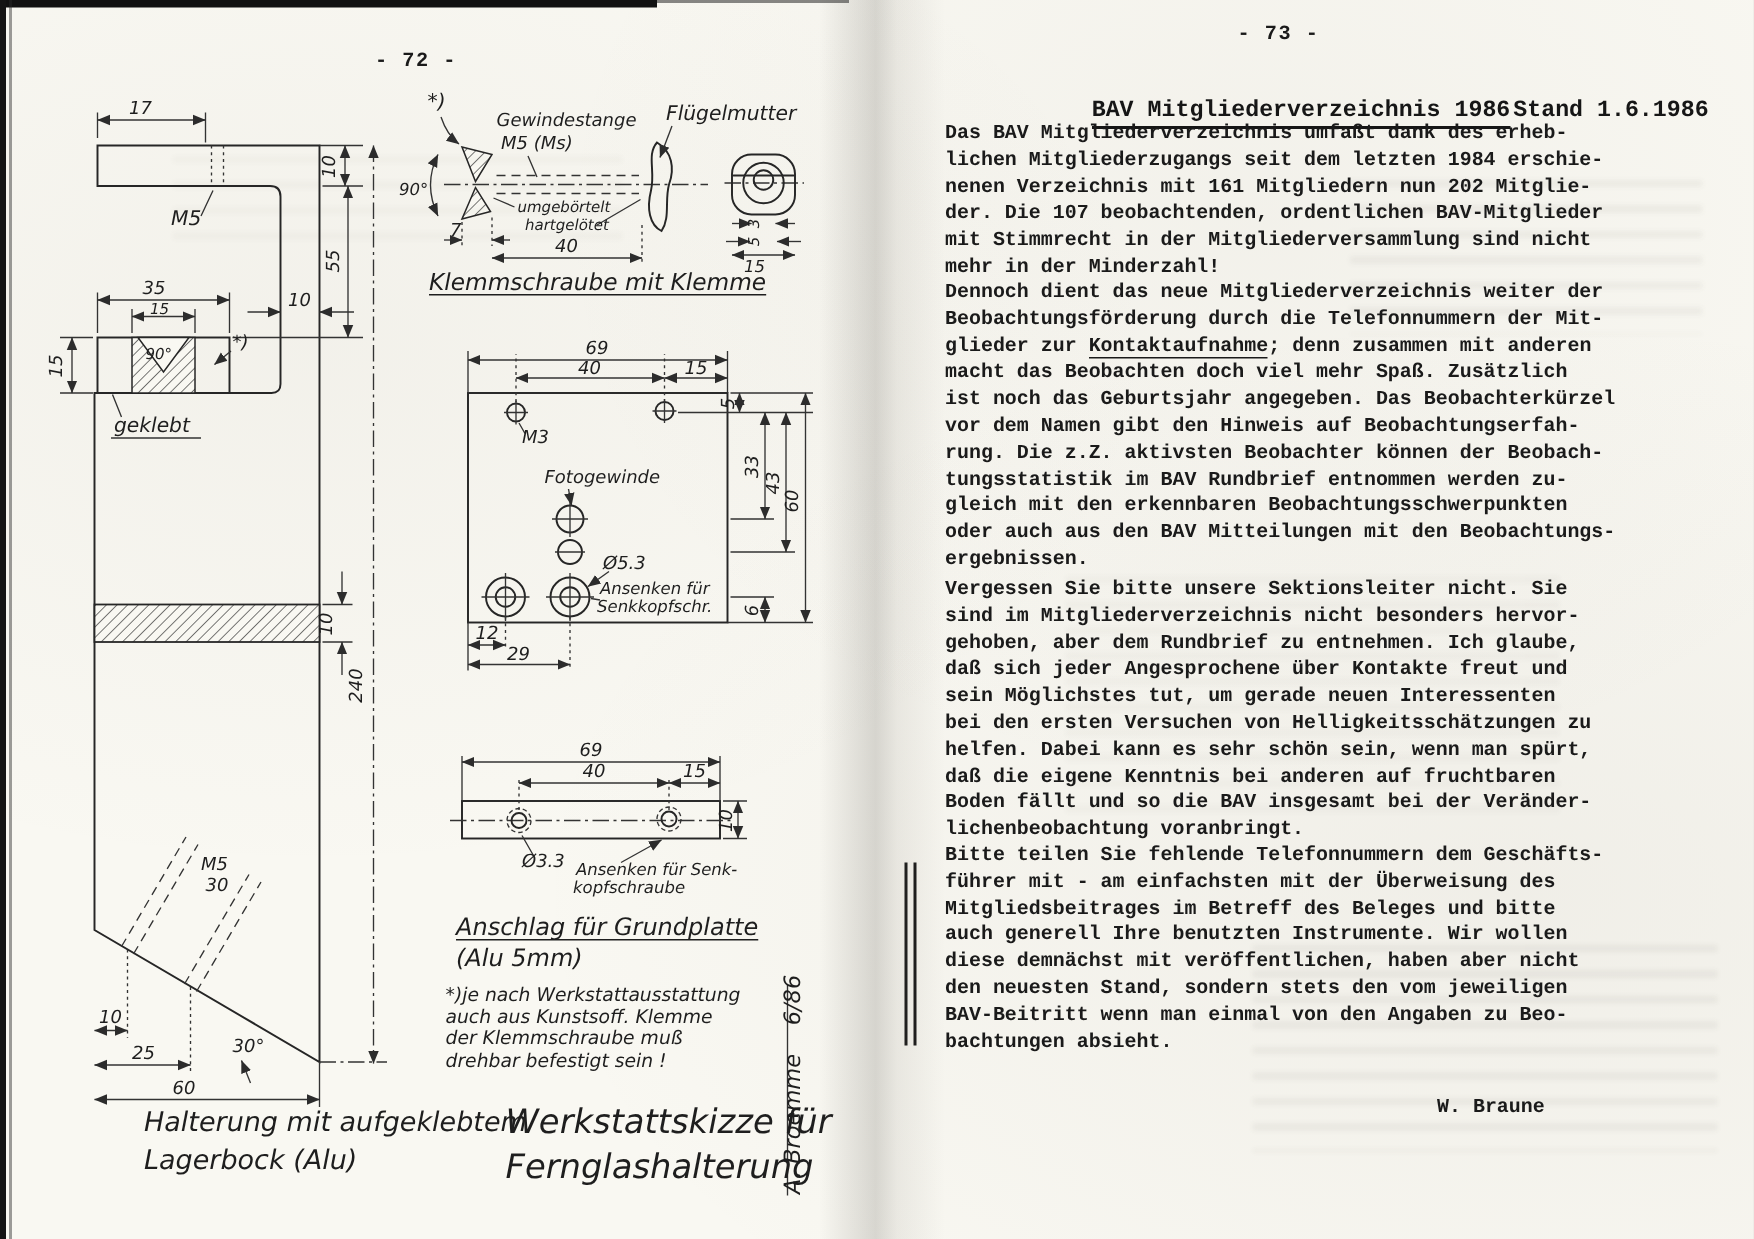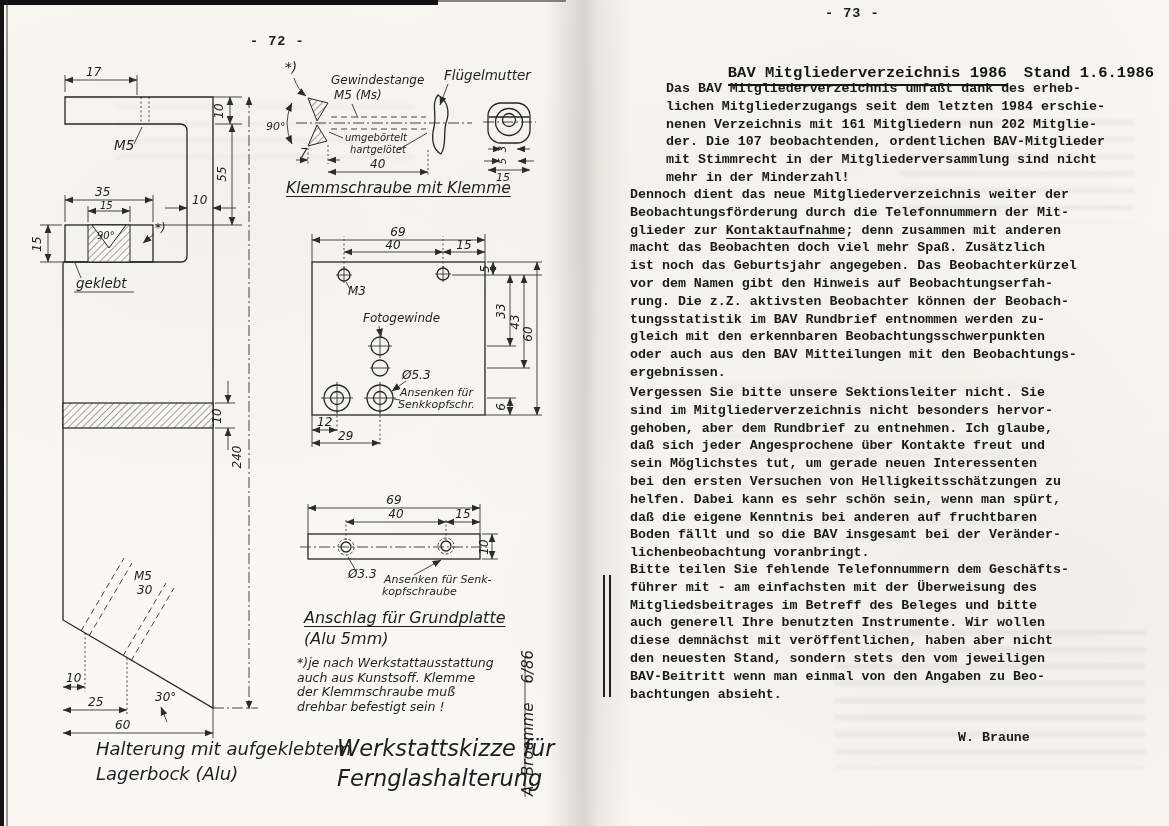--- a/index.html
+++ b/index.html
@@ -21,21 +21,21 @@
           background:linear-gradient(to right, rgba(85,82,75,0) 0%, rgba(85,82,75,.20) 45%, rgba(110,105,96,.10) 62%, rgba(85,82,75,0) 100%);}
   .ghost{position:absolute;background:repeating-linear-gradient(180deg, transparent 0 12px, rgba(75,70,62,.10) 12px 17px);filter:blur(1.6px);}
   
   .tw{position:absolute;left:30px;width:482px;font-family:"Liberation Mono",monospace;
       font-weight:bold;font-size:13.3px;line-height:17.8px;color:#1a1a1a;white-space:pre-line;}
   .pageno{position:absolute;font-family:"Liberation Mono",monospace;font-weight:bold;
           font-size:13.5px;color:#1a1a1a;letter-spacing:1px;}
   .heading{position:absolute;left:72px;top:46px;font-family:"Liberation Mono",monospace;
            font-weight:bold;font-size:15.5px;color:#161616;white-space:pre;}
   .heading .u{border-bottom:2px solid #161616;padding-bottom:2px;margin-top:48px;}
-  .heading .stand{margin-left:17px;}
+  .heading .stand{margin-left:2px;}
   .u2{border-bottom:1.6px solid #1a1a1a;}
   .bar{position:absolute;width:2px;background:#191919;}
   .sig{left:358px;width:160px;}
   
   .hand{position:absolute;font-family:"DejaVu Sans",sans-serif;font-style:italic;
         color:#1e1e1e;white-space:pre-line;}
   .cap-klemm{left:286px;top:179px;font-size:15.5px;text-decoration:underline;text-underline-offset:3px;text-align:center;}
   .cap-grund{left:306px;top:460px;font-size:16px;text-decoration:underline;text-underline-offset:3px;}
   .cap-anschlag1{left:304px;top:608px;font-size:16px;text-decoration:underline;text-underline-offset:3px;}
   .cap-anschlag2{left:304px;top:629px;font-size:16px;}
@@ -255,27 +255,27 @@
     <div class="hand sketch-title">Werkstattskizze für
 Fernglashalterung</div>
     <div class="hand author">A. Broemme    6/86</div>
   </div>
 
   <div class="page page-right">
     <div class="ghost" style="left:300px;top:108px;width:235px;height:115px;opacity:.55;"></div>
     <div class="ghost" style="left:110px;top:372px;width:330px;height:170px;opacity:.3;"></div>
     <div class="ghost" style="left:235px;top:618px;width:310px;height:150px;opacity:.6;"></div>
 
-    <div class="pageno" style="left:225px;top:6px;">- 73 -</div>
+    <div class="pageno" style="left:225px;top:16px;">- 73 -</div>
 
     <div class="heading">
       <span class="u">BAV Mitgliederverzeichnis 1986</span><span class="stand">Stand 1.6.1986</span>
     </div>
 
-    <div class="tw" style="top:80px;margin-left:36px;">Das BAV Mitgliederverzeichnis umfaßt dank des erheb-
+    <div class="tw" style="top:80px;">Das BAV Mitgliederverzeichnis umfaßt dank des erheb-
 lichen Mitgliederzugangs seit dem letzten 1984 erschie-
 nenen Verzeichnis mit 161 Mitgliedern nun 202 Mitglie-
 der. Die 107 beobachtenden, ordentlichen BAV-Mitglieder
 mit Stimmrecht in der Mitgliederversammlung sind nicht
 mehr in der Minderzahl!</div>
 
     <div class="tw" style="top:186px;"><span>Dennoch dient das neue Mitgliederverzeichnis weiter der
 Beobachtungsförderung durch die Telefonnummern der Mit-
 glieder zur </span><span class="u2">Kontaktaufnahme</span><span>; denn zusammen mit anderen
 macht das Beobachten doch viel mehr Spaß. Zusätzlich

